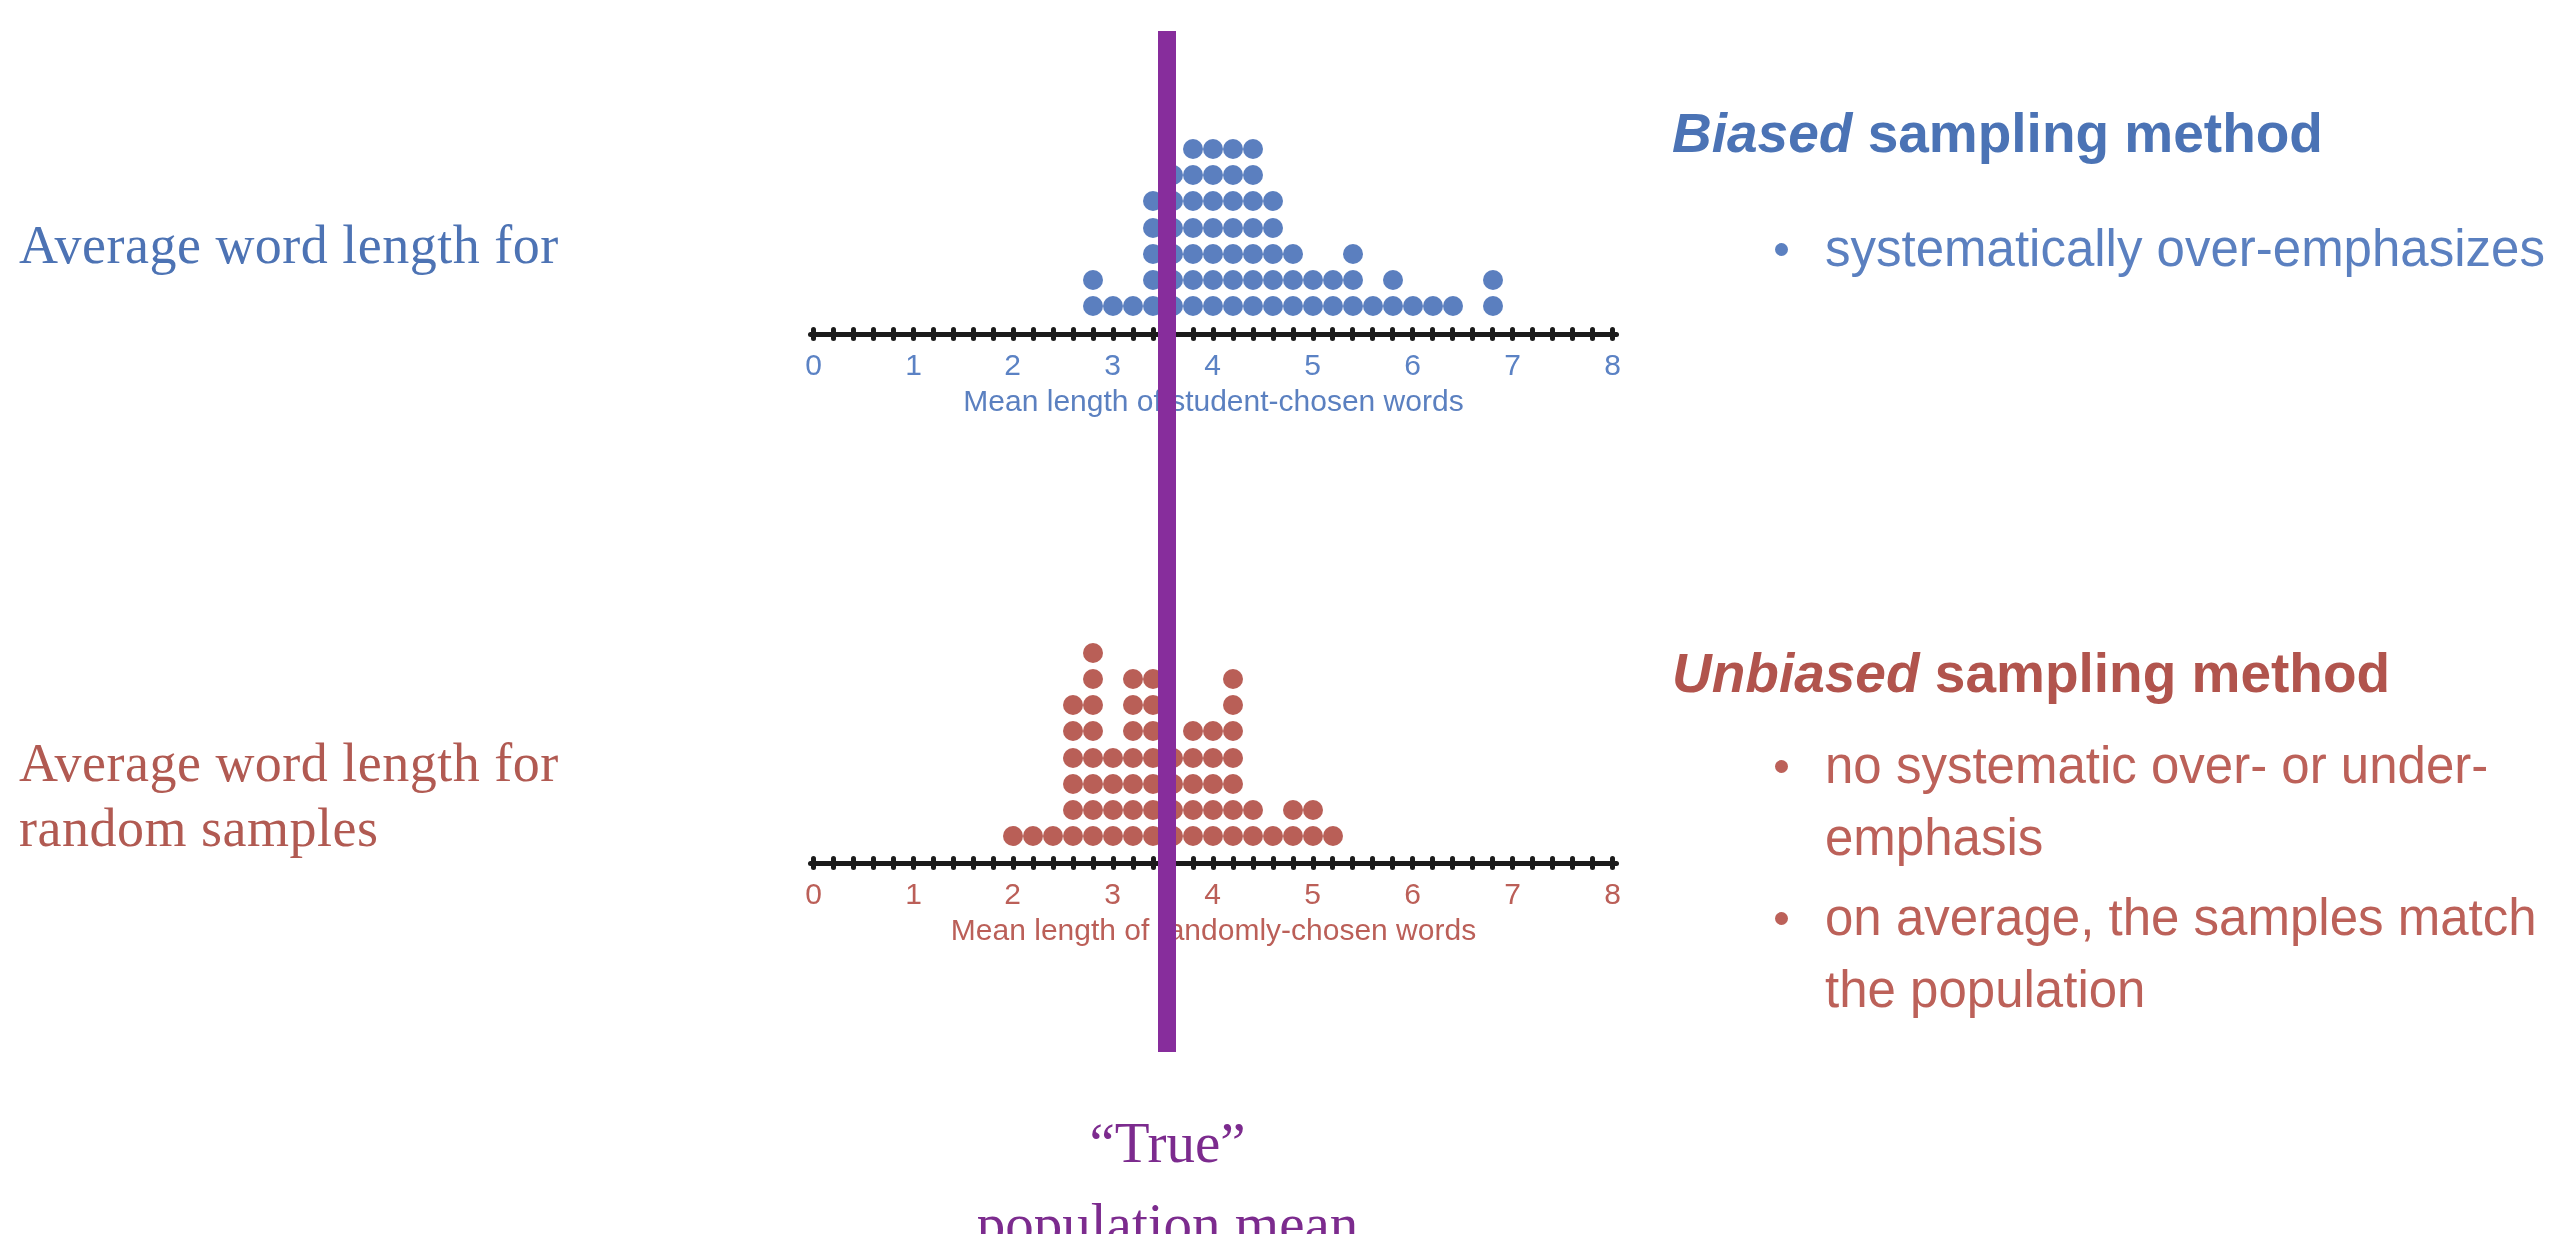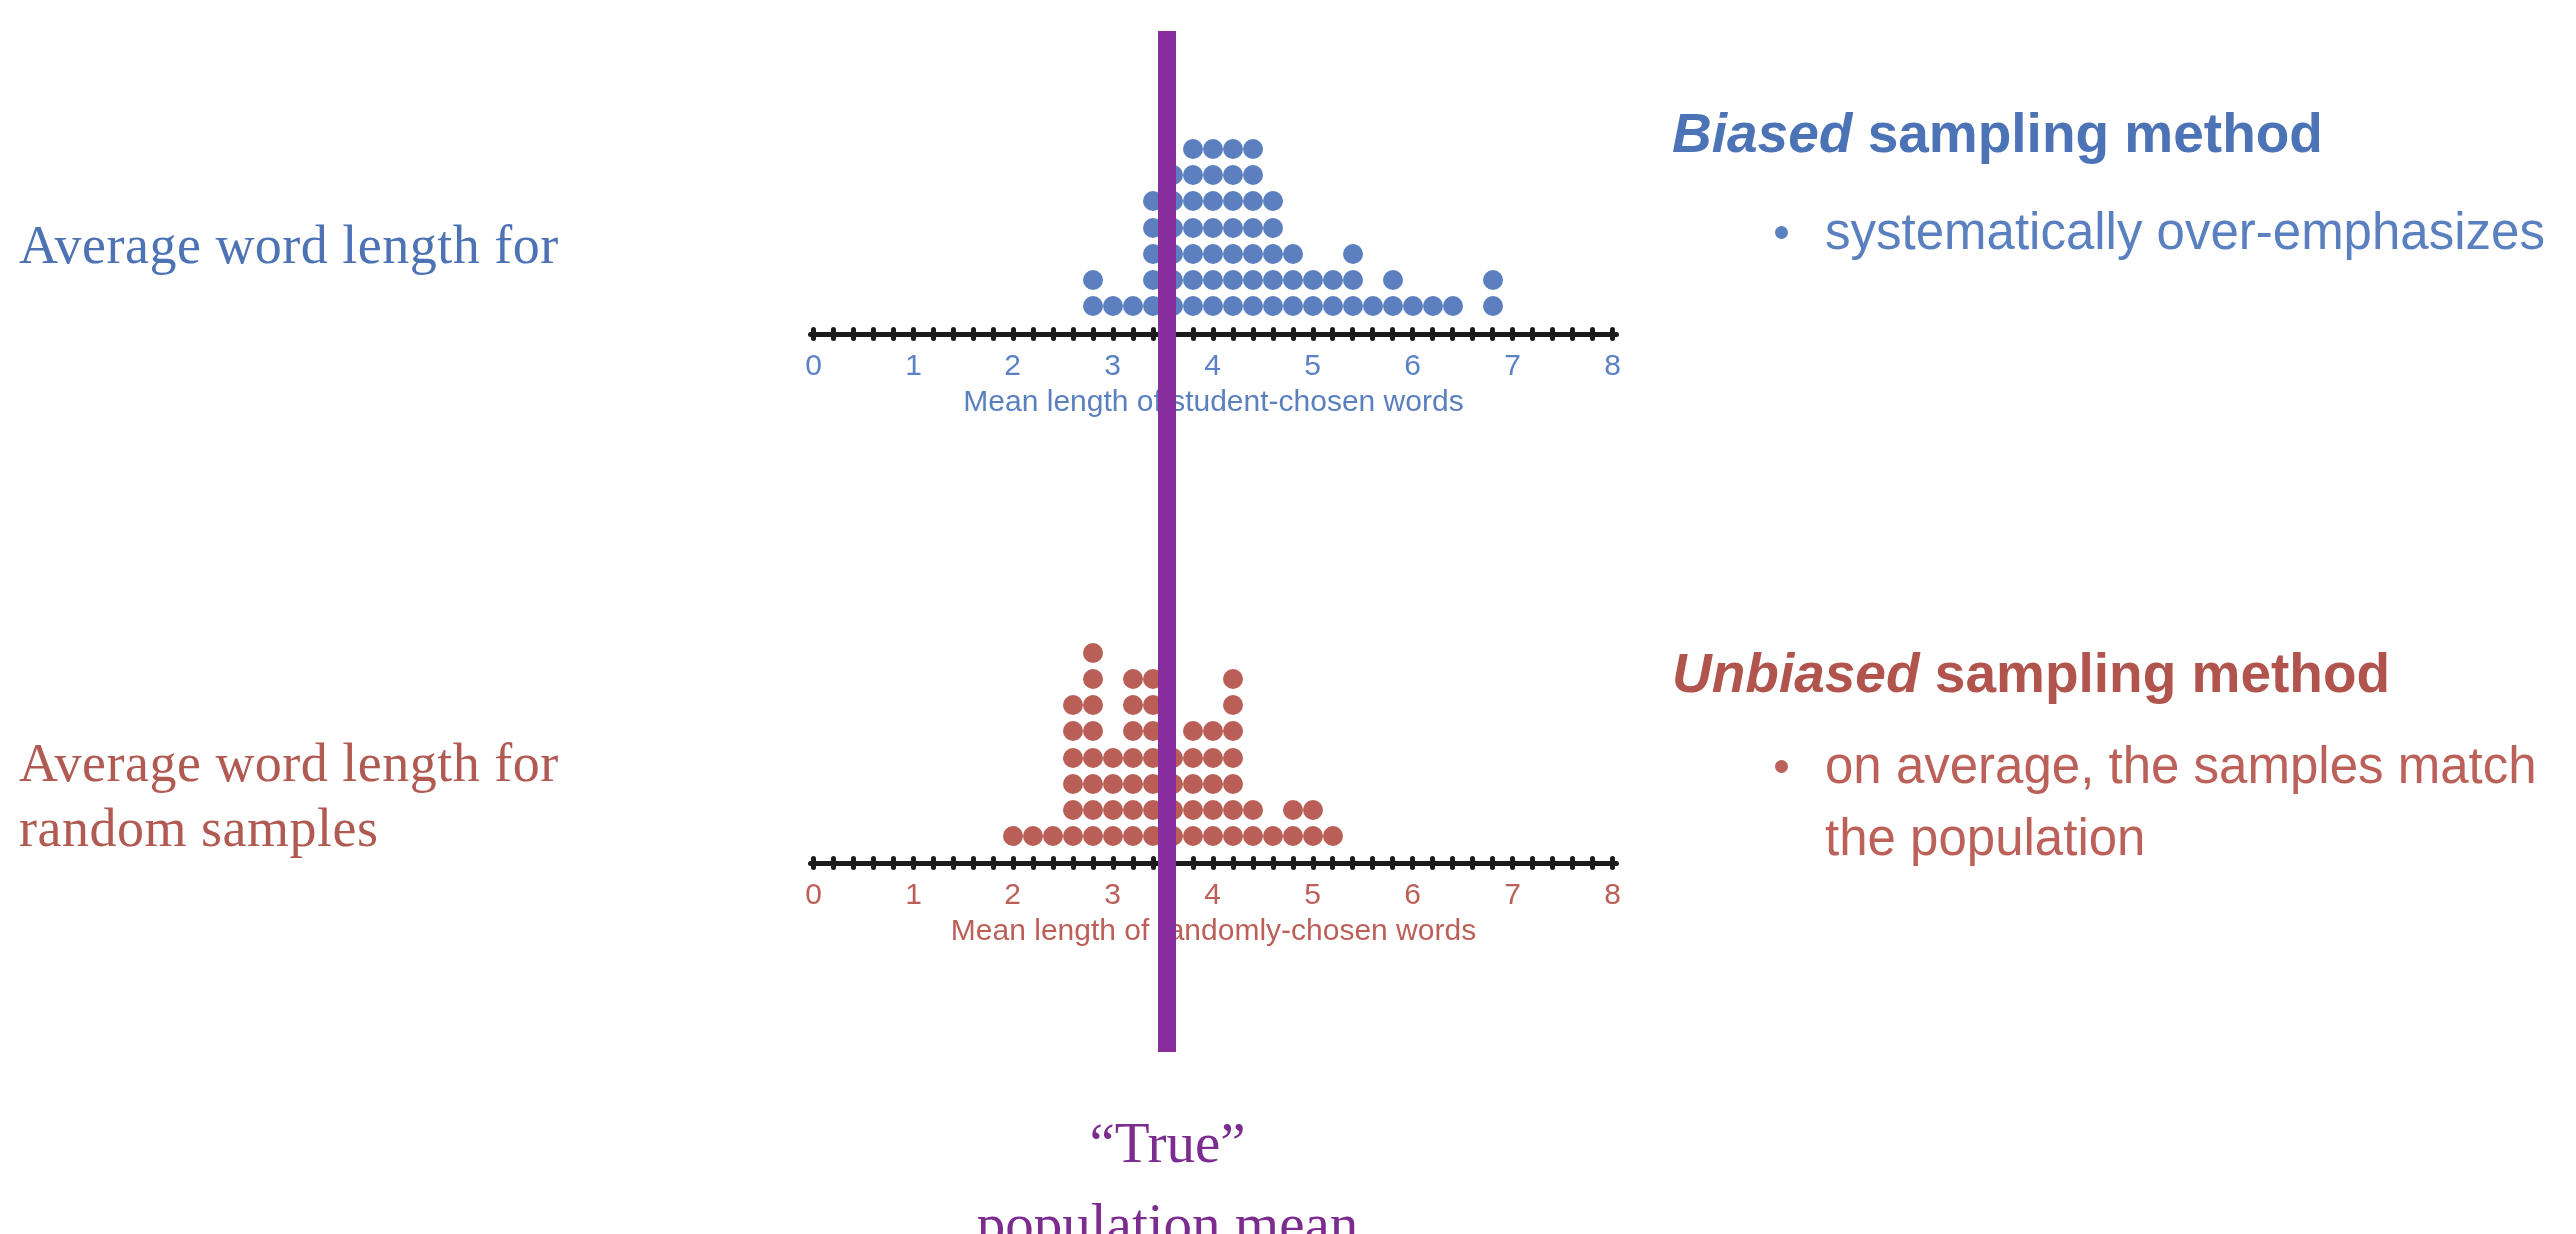--- a/index.html
+++ b/index.html
@@ -309,28 +309,29 @@
       <div class="dot" style="left: 1283px; top: 826px; background: rgb(185, 95, 87);"></div>
       <div class="dot" style="left: 1283px; top: 800px; background: rgb(185, 95, 87);"></div>
       <div class="dot" style="left: 1303px; top: 826px; background: rgb(185, 95, 87);"></div>
       <div class="dot" style="left: 1303px; top: 800px; background: rgb(185, 95, 87);"></div>
       <div class="dot" style="left: 1323px; top: 826px; background: rgb(185, 95, 87);"></div>
     </div>
 
   <div class="rp-heading blue" style="top:101px;">
     <span class="it">Biased</span><span> sampling method</span>
   </div>
-  <ul class="rp-bullets blue" style="top:196px;" id="bullets-top">
+  <ul class="rp-bullets blue" style="top:213px;" id="bullets-top">
       <li><span class="marker"></span><span>systematically over-emphasizes</span><br></li>
     </ul>
 
   <div class="rp-heading red" style="top:641px;">
     <span class="it">Unbiased</span><span> sampling method</span>
   </div>
   <ul class="rp-bullets red" style="top:730px;" id="bullets-bottom">
+      <li><span class="marker"></span><span>no systematic over- or under-</span><br><span>emphasis</span></li>
       <li><span class="marker"></span><span>on average, the samples match</span><br><span>the population</span></li>
     </ul>
 
   <div class="pop-line" style="left: 1158px; top: 31px; width: 18px; height: 1021px; background: rgb(135, 45, 156);"></div>
   <div class="pop-caption" style="left:832px;top:1102px;width:671px;">
     <div>“True”</div>
     <div>population mean</div>
   </div>
 
 </div>

